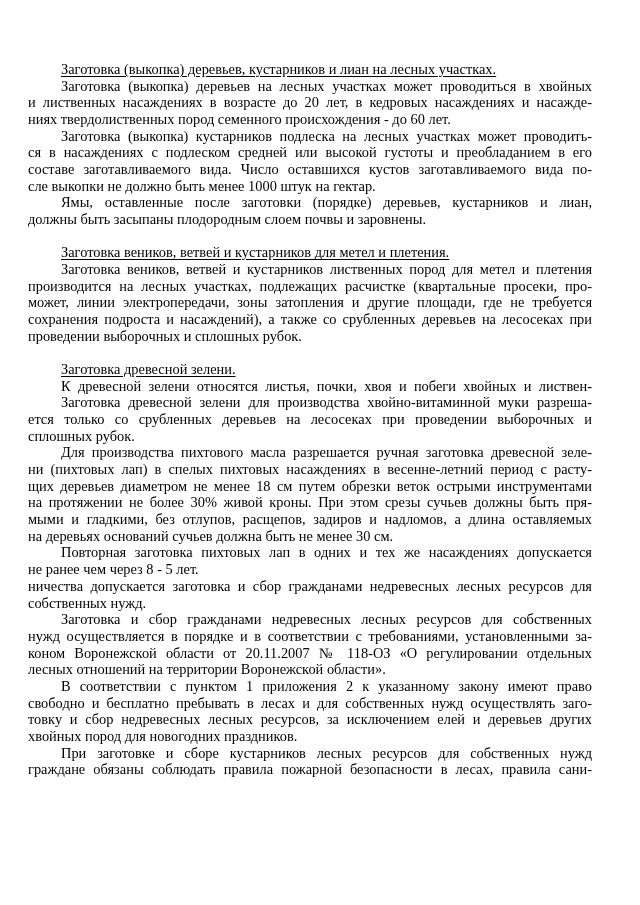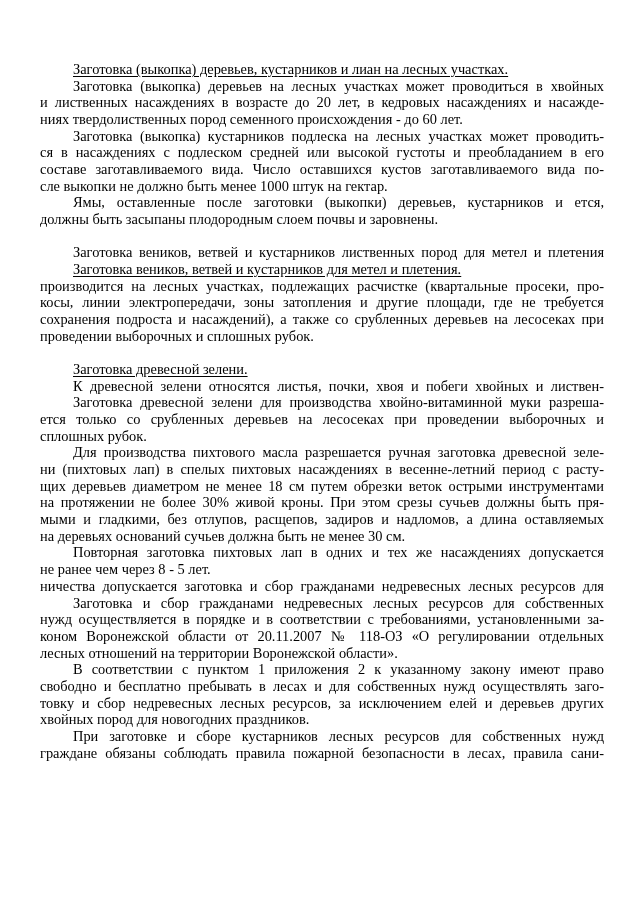--- a/index.html
+++ b/index.html
@@ -12,21 +12,21 @@
     width: 640px;
     height: 905px;
     background: #ffffff;
     color: #000000;
     overflow: hidden;
     font-family: "Liberation Serif", "DejaVu Serif", serif;
   }
   .doc {
     position: absolute;
     top: 61px;
-    left: 40px;
+    left: 28px;
     width: 564px;
   }
   .tl {
     font-size: 14.4px;
     line-height: 16.68px;
     max-height: 16.68px;
     overflow: hidden;
     text-align: left;
     color: #000000;
     white-space: normal;
@@ -55,44 +55,45 @@
 <div class="page">
   <div class="doc" id="doc">
       <div class="tl heading ind"><span>Заготовка (выкопка) деревьев, кустарников и лиан на лесных участках.</span></div>
       <div class="tl just ind">Заготовка (выкопка) деревьев на лесных участках может проводиться в хвойных</div>
       <div class="tl just">и лиственных насаждениях в возрасте до 20 лет, в кедровых насаждениях и насажде-</div>
       <div class="tl ">ниях твердолиственных пород семенного происхождения - до 60 лет.</div>
       <div class="tl just ind">Заготовка (выкопка) кустарников подлеска на лесных участках может проводить-</div>
       <div class="tl just">ся в насаждениях с подлеском средней или высокой густоты и преобладанием в его</div>
       <div class="tl just">составе заготавливаемого вида. Число оставшихся кустов заготавливаемого вида по-</div>
       <div class="tl ">сле выкопки не должно быть менее 1000 штук на гектар.</div>
-      <div class="tl just ind">Ямы, оставленные после заготовки (выкопки) деревьев, кустарников и ется,</div>
+      <div class="tl just ind">Ямы, оставленные после заготовки (порядке) деревьев, кустарников и лиан,</div>
       <div class="tl ">должны быть засыпаны плодородным слоем почвы и заровнены.</div>
       <div class="tl blank"></div>
+      <div class="tl heading ind"><span>Заготовка веников, ветвей и кустарников для метел и плетения.</span></div>
       <div class="tl just ind">Заготовка веников, ветвей и кустарников лиственных пород для метел и плетения</div>
-      <div class="tl heading ind"><span>Заготовка веников, ветвей и кустарников для метел и плетения.</span></div>
       <div class="tl just">производится на лесных участках, подлежащих расчистке (квартальные просеки, про-</div>
-      <div class="tl just">косы, линии электропередачи, зоны затопления и другие площади, где не требуется</div>
+      <div class="tl just">может, линии электропередачи, зоны затопления и другие площади, где не требуется</div>
       <div class="tl just">сохранения подроста и насаждений), а также со срубленных деревьев на лесосеках при</div>
       <div class="tl ">проведении выборочных и сплошных рубок.</div>
       <div class="tl blank"></div>
       <div class="tl heading ind"><span>Заготовка древесной зелени.</span></div>
       <div class="tl just ind">К древесной зелени относятся листья, почки, хвоя и побеги хвойных и листвен-</div>
       <div class="tl just ind">Заготовка древесной зелени для производства хвойно-витаминной муки разреша-</div>
       <div class="tl just">ется только со срубленных деревьев на лесосеках при проведении выборочных и</div>
       <div class="tl ">сплошных рубок.</div>
       <div class="tl just ind">Для производства пихтового масла разрешается ручная заготовка древесной зеле-</div>
       <div class="tl just">ни (пихтовых лап) в спелых пихтовых насаждениях в весенне-летний период с расту-</div>
       <div class="tl just">щих деревьев диаметром не менее 18 см путем обрезки веток острыми инструментами</div>
       <div class="tl just">на протяжении не более 30% живой кроны. При этом срезы сучьев должны быть пря-</div>
       <div class="tl just">мыми и гладкими, без отлупов, расщепов, задиров и надломов, а длина оставляемых</div>
       <div class="tl ">на деревьях оснований сучьев должна быть не менее 30 см.</div>
       <div class="tl just ind">Повторная заготовка пихтовых лап в одних и тех же насаждениях допускается</div>
       <div class="tl ">не ранее чем через 8 - 5 лет.</div>
       <div class="tl just">ничества допускается заготовка и сбор гражданами недревесных лесных ресурсов для</div>
+      <div class="tl ">собственных нужд.</div>
       <div class="tl just ind">Заготовка и сбор гражданами недревесных лесных ресурсов для собственных</div>
       <div class="tl just">нужд осуществляется в порядке и в соответствии с требованиями, установленными за-</div>
       <div class="tl just">коном Воронежской области от 20.11.2007 № 118-ОЗ «О регулировании отдельных</div>
       <div class="tl ">лесных отношений на территории Воронежской области».</div>
       <div class="tl just ind">В соответствии с пунктом 1 приложения 2 к указанному закону имеют право</div>
       <div class="tl just">свободно и бесплатно пребывать в лесах и для собственных нужд осуществлять заго-</div>
       <div class="tl just">товку и сбор недревесных лесных ресурсов, за исключением елей и деревьев других</div>
       <div class="tl ">хвойных пород для новогодних праздников.</div>
       <div class="tl just ind">При заготовке и сборе кустарников лесных ресурсов для собственных нужд</div>
       <div class="tl just">граждане обязаны соблюдать правила пожарной безопасности в лесах, правила сани-</div>

